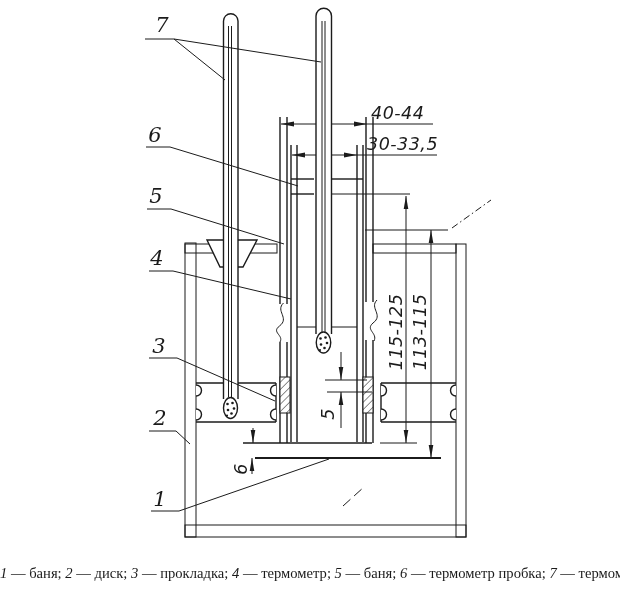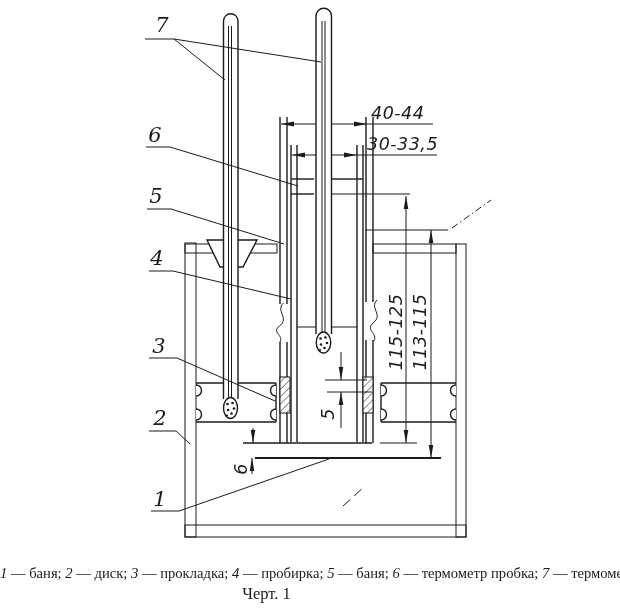--- a/index.html
+++ b/index.html
@@ -184,15 +184,14 @@
   </g>
   <text x="162" y="32" text-anchor="middle" class="callout">7</text>
   <text x="155" y="142" text-anchor="middle" class="callout">6</text>
   <text x="156" y="203" text-anchor="middle" class="callout">5</text>
   <text x="157" y="265" text-anchor="middle" class="callout">4</text>
   <text x="159" y="353" text-anchor="middle" class="callout">3</text>
   <text x="160" y="425" text-anchor="middle" class="callout">2</text>
   <text x="160" y="506" text-anchor="middle" class="callout">1</text>
 </svg>
 
-<div id="legend"><span class="num">1</span><span> — баня; </span><span class="num">2</span><span> — диск; </span><span class="num">3</span><span> — прокладка; </span><span class="num">4</span><span> — пробирка; </span><span class="num">5</span><span> — баня; </span><span class="num">6</span><span> — термометр пробка; </span><span class="num">7</span><span> — термометр</span></div>
-<div id="caption">Черт. 1</div>
+<div id="legend"><span class="num">1</span><span> — баня; </span><span class="num">2</span><span> — диск; </span><span class="num">3</span><span> — прокладка; </span><span class="num">4</span><span> — термометр; </span><span class="num">5</span><span> — баня; </span><span class="num">6</span><span> — термометр пробка; </span><span class="num">7</span><span> — термометр</span></div>
 </div>
 
 </body></html>

